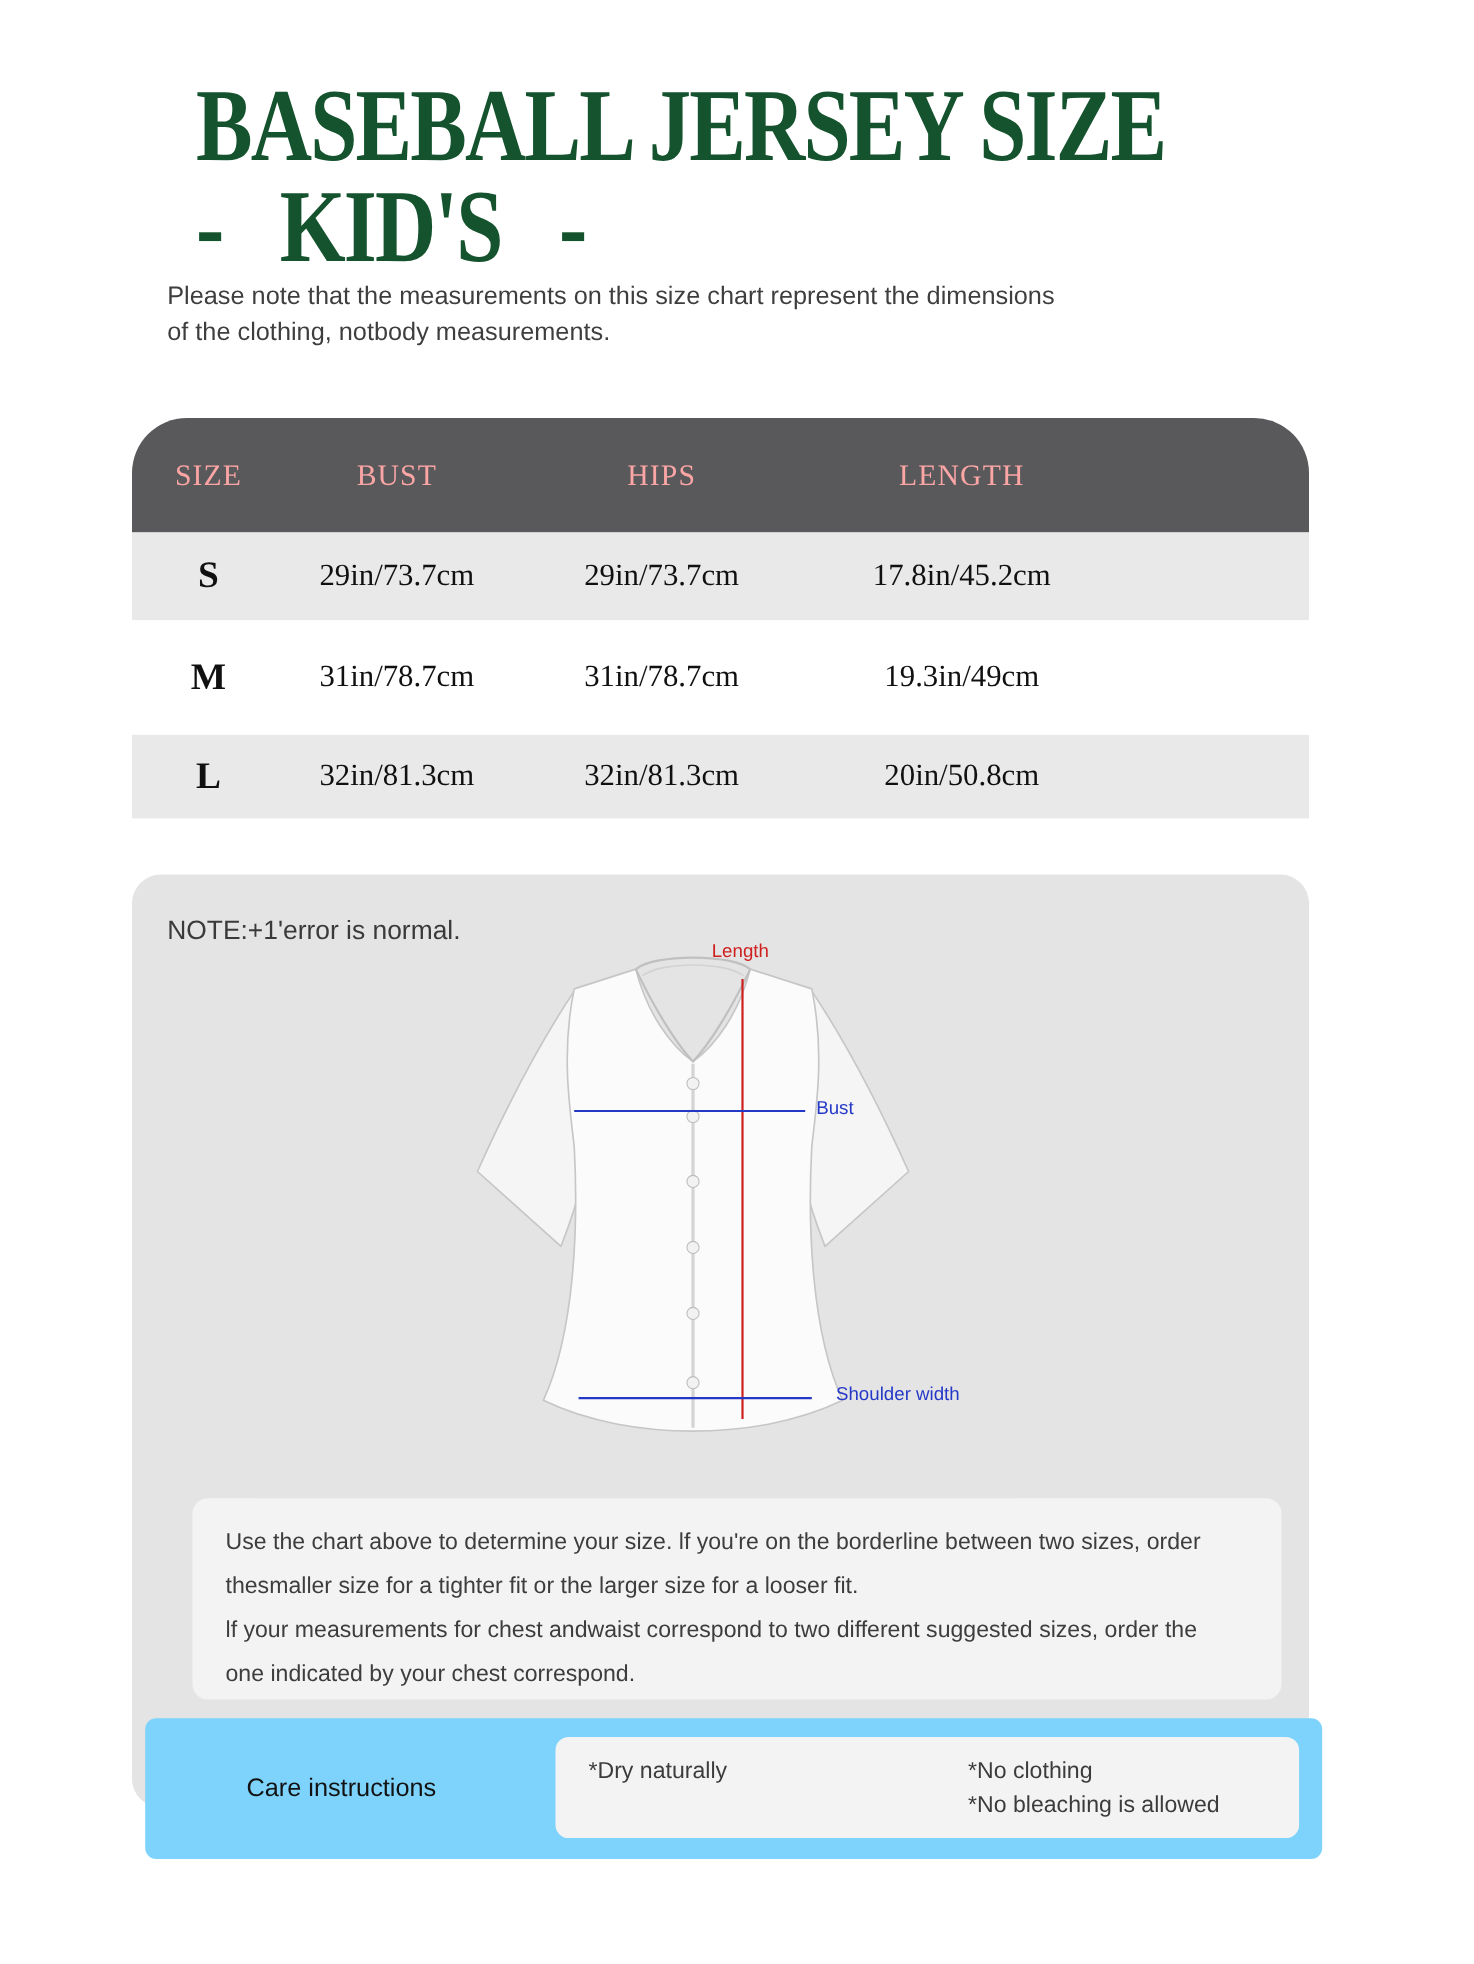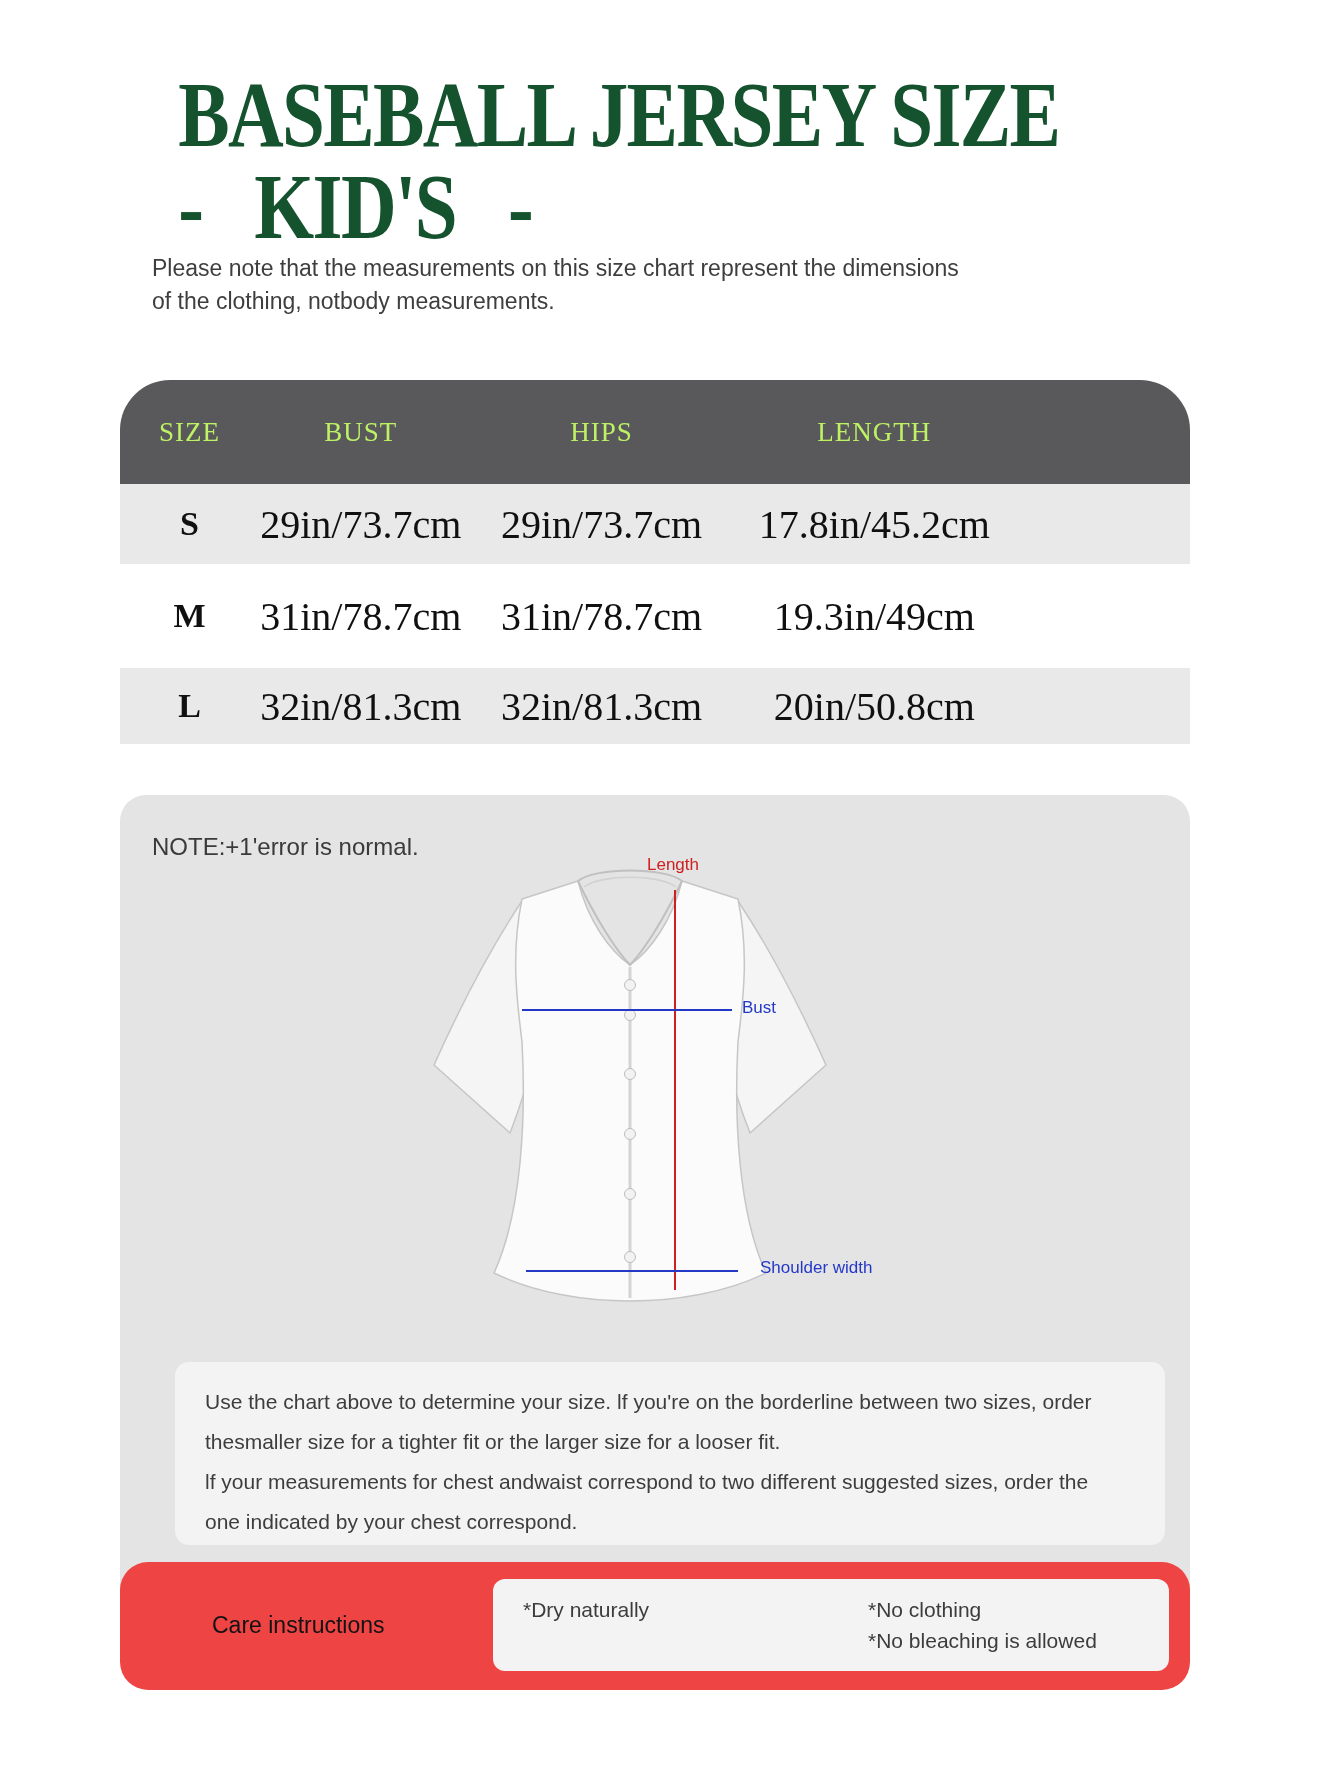--- a/index.html
+++ b/index.html
@@ -19,57 +19,57 @@
   }
   .title-line2 { word-spacing:42px; margin-top:-4px; }
   
   .intro { position:absolute; left:152px; top:252px; width:920px;
     font-size:23px; line-height:33px; color:#3e3e3e; }
   
   .size-table { position:absolute; left:120px; top:380px; width:1070px; }
   .thead {
     display:flex; align-items:center; height:104px;
     background:#59595b; border-radius:50px 50px 0 0;
-    color:#bef264; font-family:"Liberation Serif", serif;
+    color:#fca5a5; font-family:"Liberation Serif", serif;
     font-size:27px; letter-spacing:1px; font-weight:400;
   }
   .trow { display:flex; align-items:center; font-family:"Liberation Serif", serif; color:#101010; }
   .trow.stripe { background:#e9e9e9; }
   .row-s { height:80px; }
   .row-m { height:104px; background:#ffffff; }
   .row-l { height:76px; }
   .c1 { width:13%; text-align:center; }
   .c2 { width:19%; text-align:center; }
   .c3 { width:26%; text-align:center; }
   .c4 { width:25%; text-align:center; }
   .c5 { width:17%; }
   .size-letter { font-weight:700; font-size:34px; }
-  .cell-val { font-size:40px; }
+  .cell-val { font-size:28px; }
   
   .diagram-panel {
     position:absolute; left:120px; top:795px; width:1070px; height:848px;
     background:#e5e4e4; border-radius:26px;
   }
   .diagram-note { position:absolute; left:32px; top:38px; font-size:24px; color:#3a3a3a; }
   .jersey-svg { position:absolute; left:290px; top:42px; }
   .measure-label { position:absolute; font-size:17px; white-space:nowrap; }
   .label-length { left:527px; top:60px; color:#cf2020; }
   .label-bust { left:622px; top:203px; color:#2438c8; }
   .label-shoulder { left:640px; top:463px; color:#2438c8; }
   .fit-box {
     position:absolute; left:55px; top:534px; width:990px; height:183px;
     background:#f3f3f3; border-radius:14px;
     padding:20px 24px 0 30px;
     font-size:21px; line-height:40px; color:#3d3d3d;margin-top:33px;
   }
   .fit-line { white-space:nowrap; }
   
   .care-panel {
-    position:absolute; left:120px; top:1562px; width:1070px; height:128px;
-    background:#ef4444; border-radius:28px;
+    position:absolute; left:132px; top:1562px; width:1070px; height:128px;
+    background:#7dd3fc; border-radius:10px;
   }
   .care-label { position:absolute; left:92px; top:50px; font-size:23px; color:#121212; }
   .care-box {
     position:absolute; left:373px; top:17px; width:676px; height:92px;
     background:#f3f3f3; border-radius:12px;
     display:flex; padding:15px 0 0 30px;
     font-size:21px; line-height:31px; color:#3c3c3c;
   }
   .care-col1 { width:345px; }
   .care-col2 { flex:1; }

